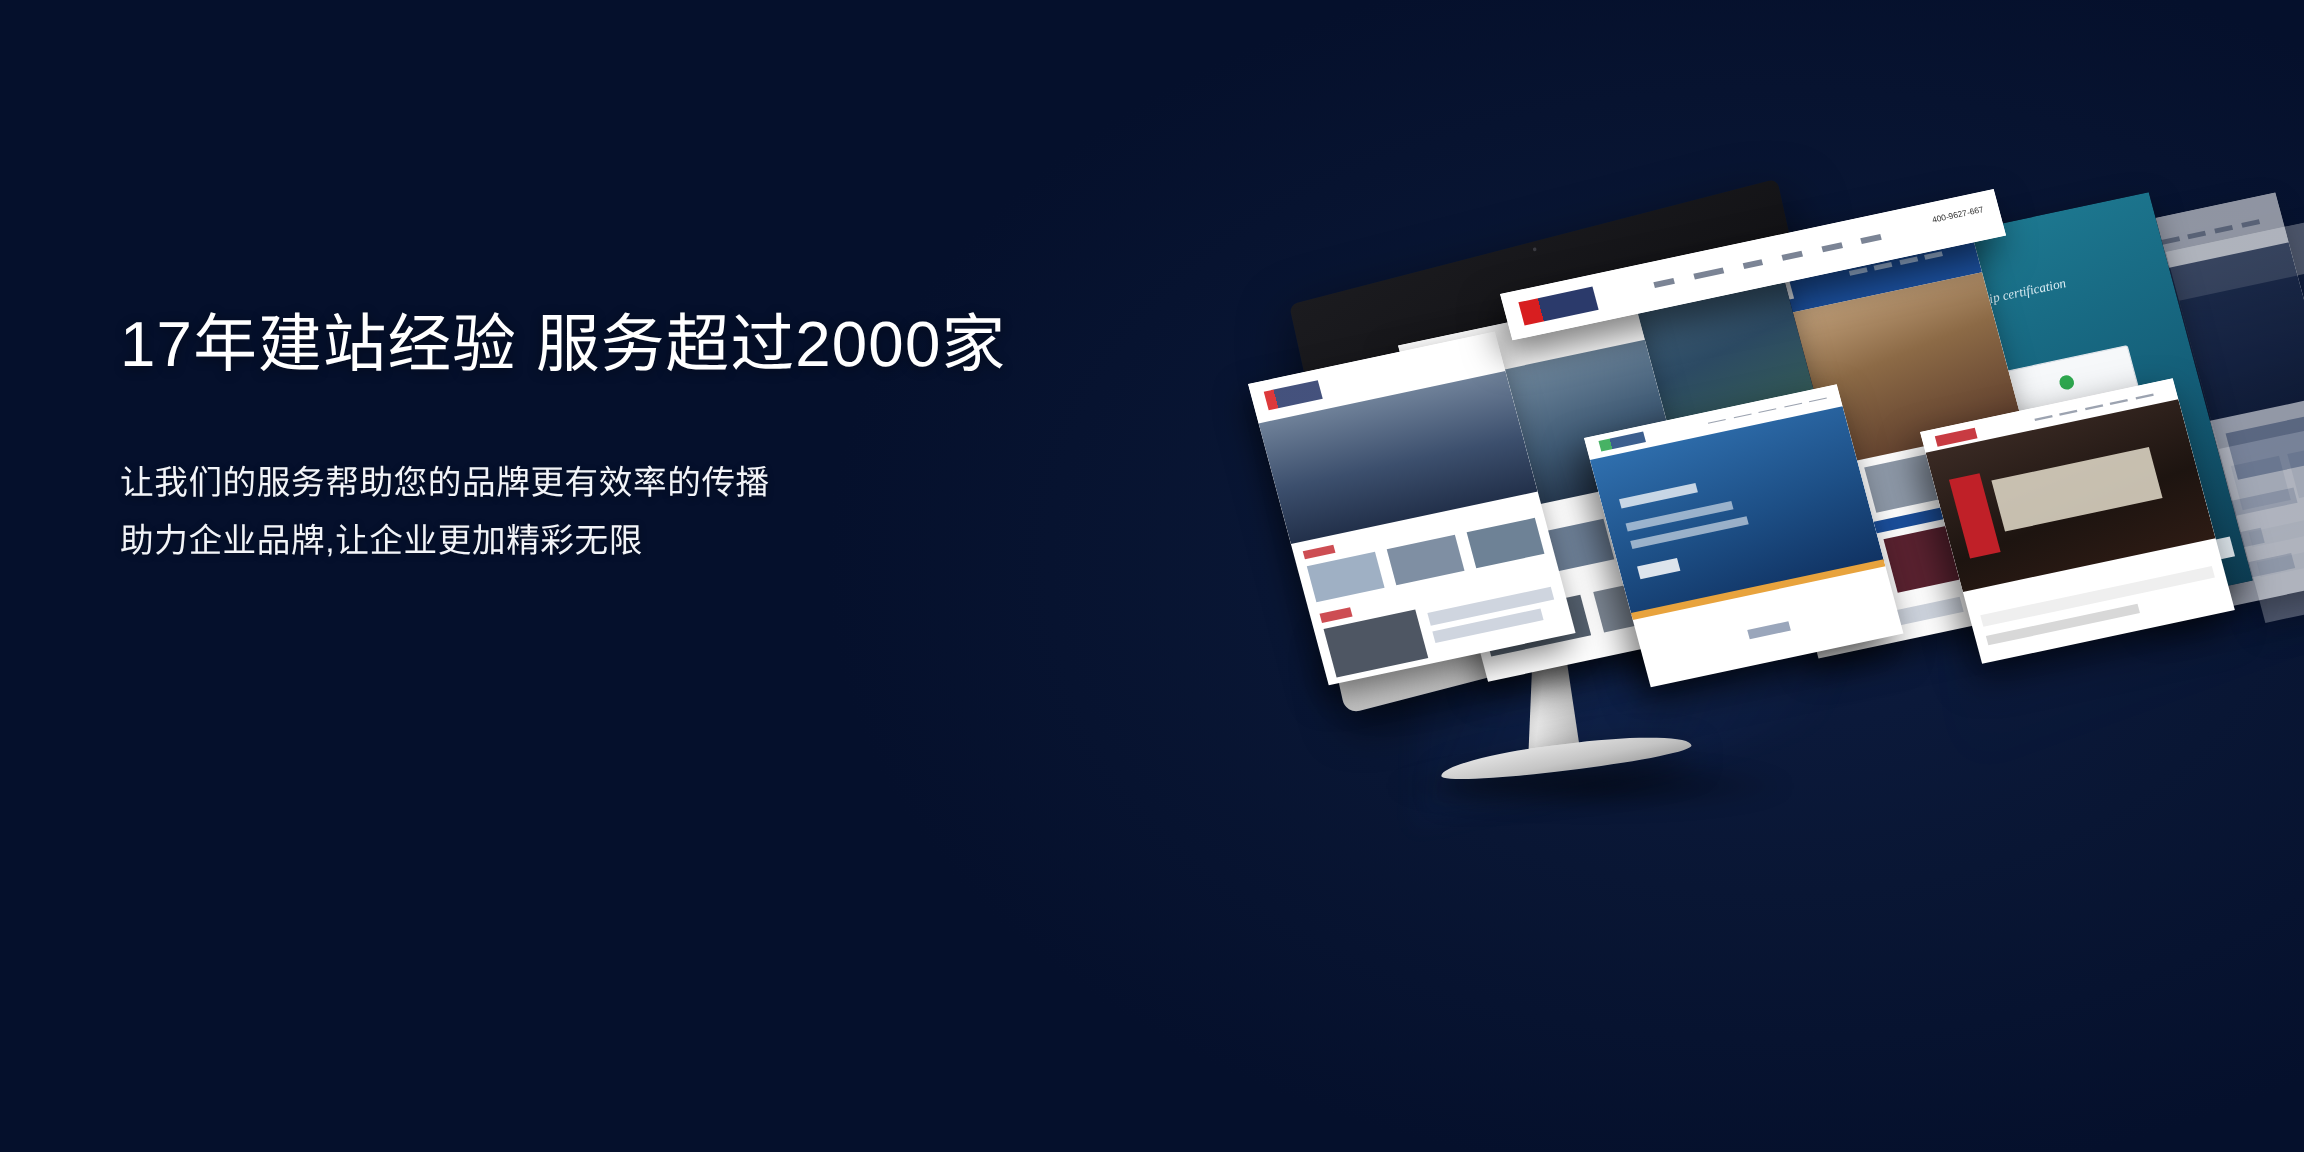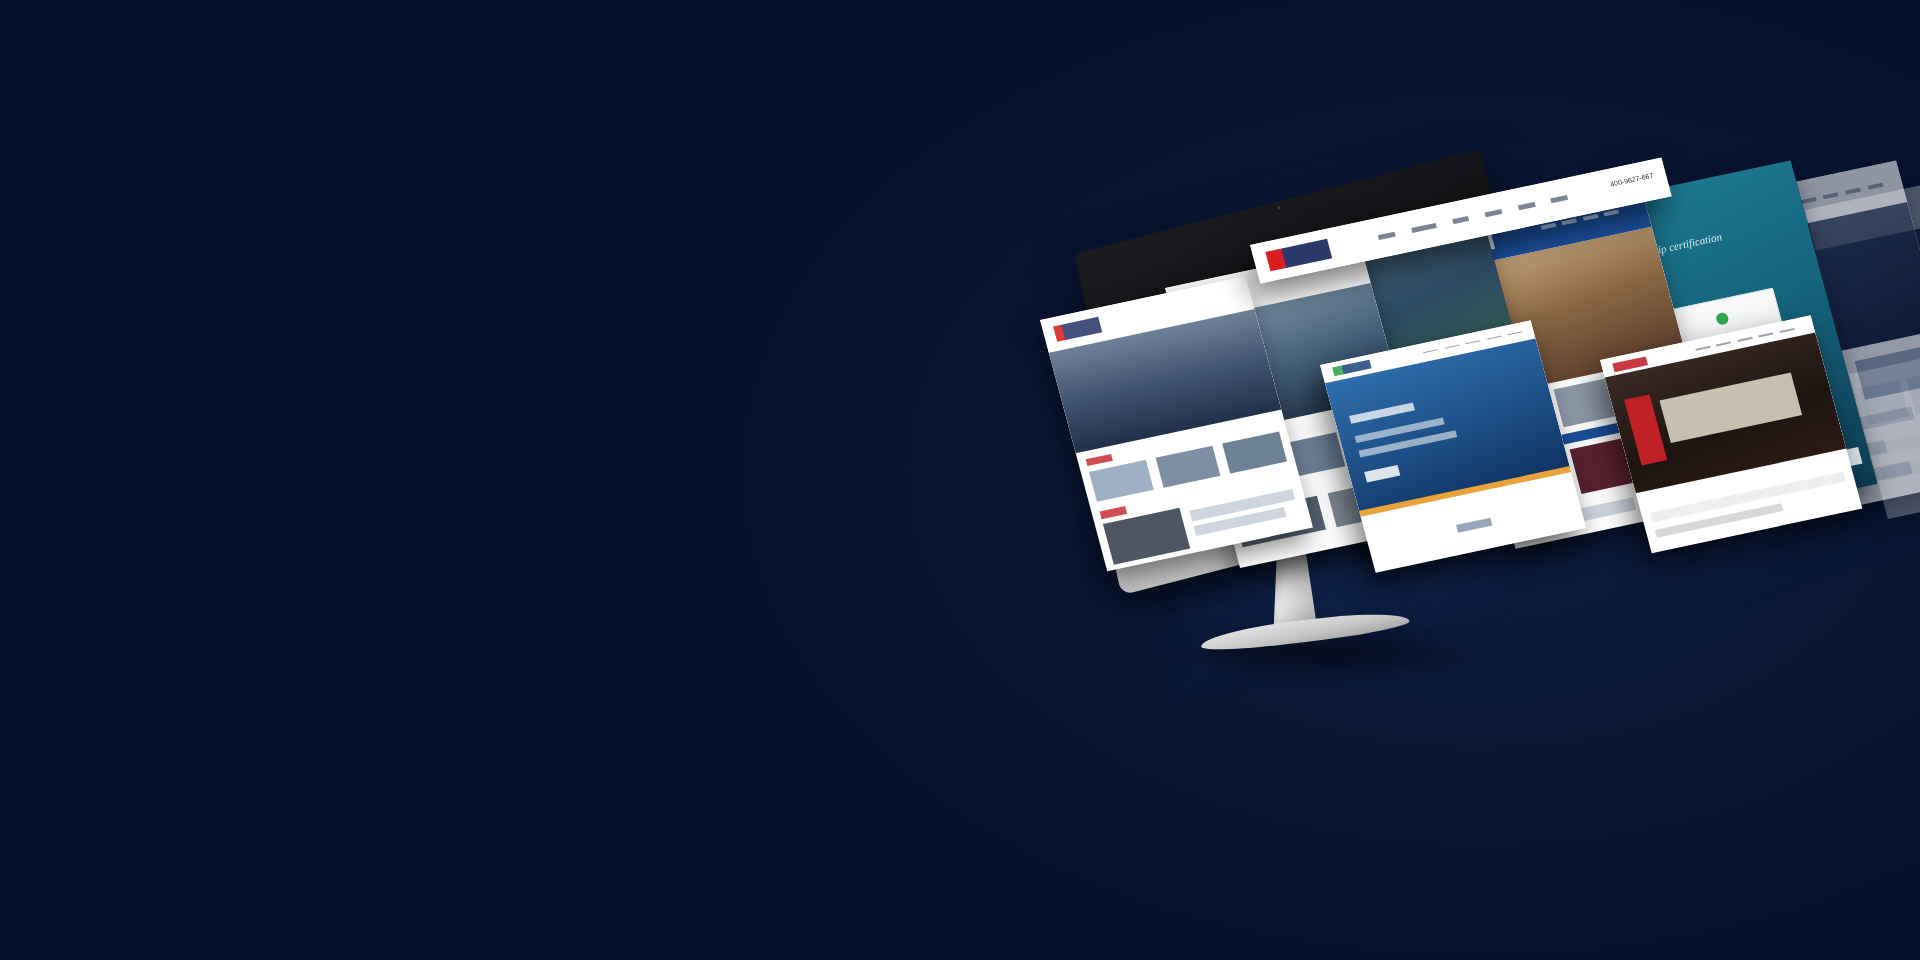--- a/index.html
+++ b/index.html
@@ -155,20 +155,27 @@
 </style>
 </head>
 <body>
 
 <div id="banner">
 
   <div class="streak s1"></div>
   <div class="streak s2"></div>
   <div class="streak s3"></div>
 
+  <div class="copy">
+    <h1 class="headline">17年建站经验 服务超过2000家</h1>
+    <div class="sub">
+      <div class="sub-line">让我们的服务帮助您的品牌更有效率的传播</div>
+      <div class="sub-line">助力企业品牌,让企业更加精彩无限</div>
+    </div>
+  </div>
 
   <div id="monitor">
     <div class="shadow"></div>
     <div class="bezel">
       <div class="cam"></div>
     </div>
     <div class="neck"></div>
     <div class="foot"></div>
     <div class="chin">
       <div class="apple"></div>

